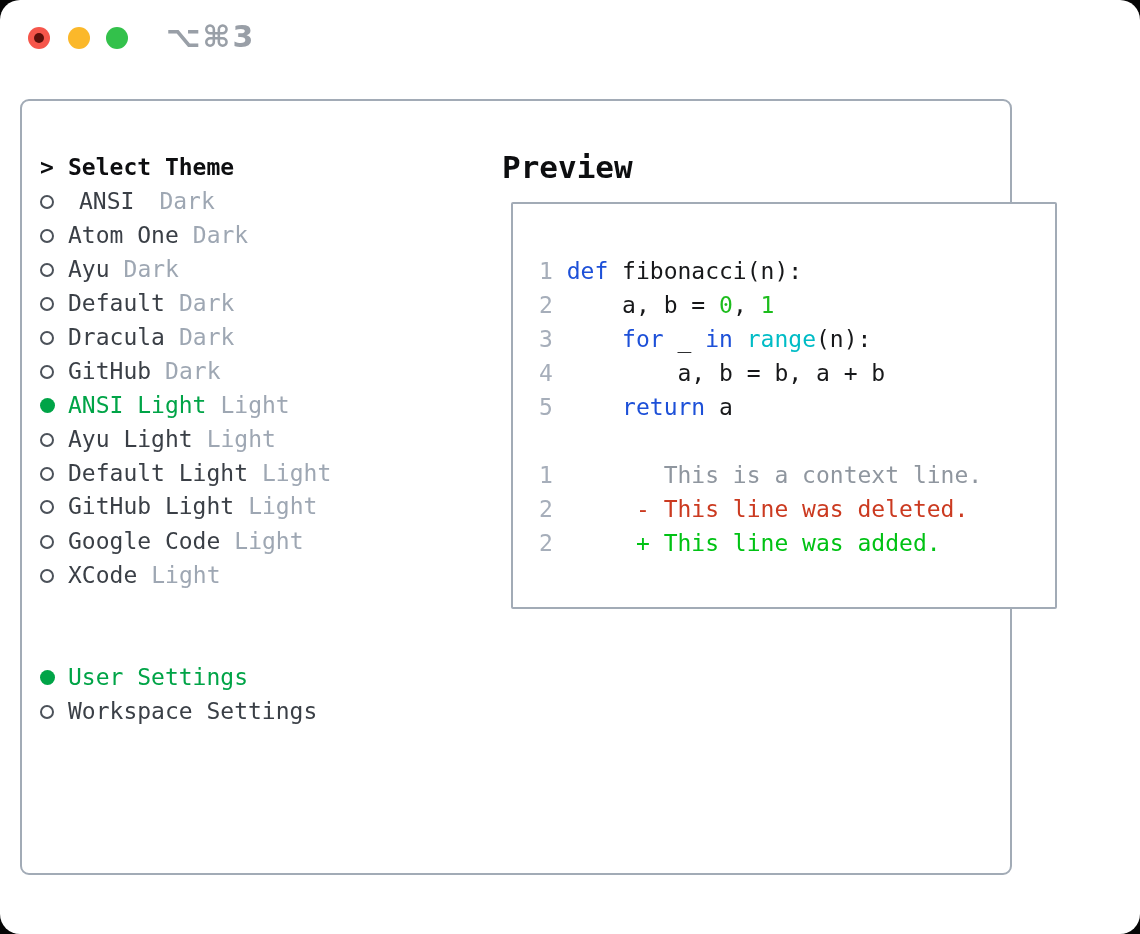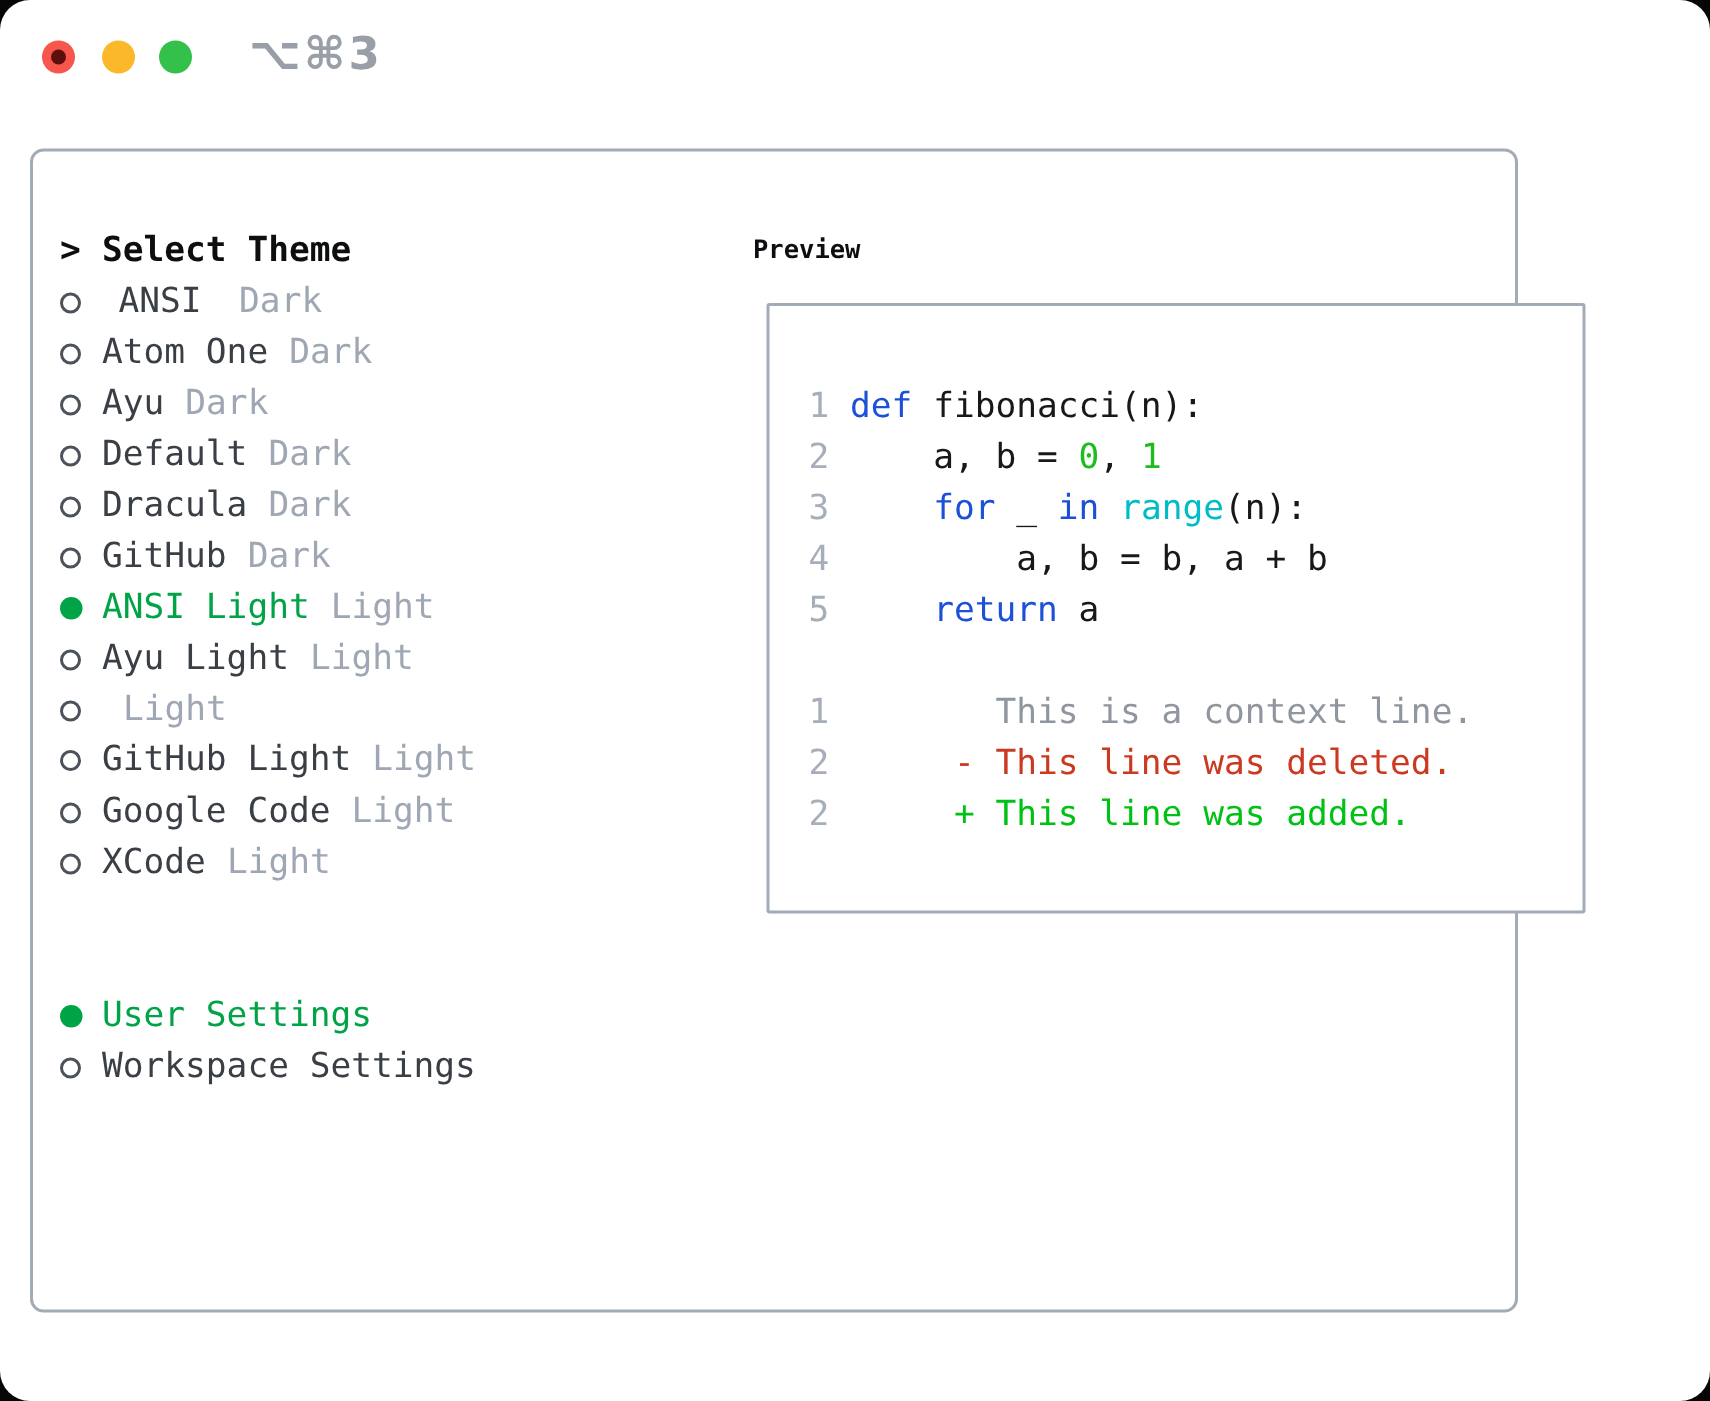--- a/index.html
+++ b/index.html
@@ -36,21 +36,21 @@
   .item-name{color:var(--ink);}
   .item-name.sel{color:var(--green);}
   .item-tag{color:var(--muted);margin-left:14px;}
   .radio{width:14px;height:14px;border-radius:50%;border:2px solid var(--ring);
     box-sizing:border-box;margin-top:1px;}
   .radio.sel{border:none;background:var(--green);width:15px;height:15px;}
   .hint{position:absolute;left:18px;top:661px;width:412px;font-size:23px;
     line-height:34px;color:var(--hint-gray);white-space:pre-wrap;}
   
   .preview-header{position:absolute;left:480px;top:49px;height:34px;line-height:34px;
-    font-size:17px;font-weight:700;color:var(--black);}
+    font-size:31px;font-weight:700;color:var(--black);}
   .preview-box{
     position:absolute;left:489px;top:101px;width:546px;height:407px;
     border:2px solid var(--panel-border);border-radius:2px;background:#fff;
     box-sizing:border-box;padding:50px 0 0 26px;overflow:hidden;
   }
   .code-line{height:34px;line-height:34px;font-size:23px;white-space:pre;}
   .lineno{color:var(--lineno);}
   .seg-code{color:var(--code-ink);}
   .seg-keyword{color:var(--kw);}
   .seg-builtin{color:var(--builtin);}
@@ -80,21 +80,21 @@
 
     <div id="theme-list">
         <div class="row" style="left: 18px; top: 83px; gap: 11px;"><span class="marker-cell"><span class="radio"></span></span><span class="item-name">ANSI</span><span class="item-tag">Dark</span></div>
         <div class="row" style="left: 18px; top: 117px;"><span class="marker-cell"><span class="radio"></span></span><span class="item-name">Atom One</span><span class="item-tag">Dark</span></div>
         <div class="row" style="left: 18px; top: 151px;"><span class="marker-cell"><span class="radio"></span></span><span class="item-name">Ayu</span><span class="item-tag">Dark</span></div>
         <div class="row" style="left: 18px; top: 185px;"><span class="marker-cell"><span class="radio"></span></span><span class="item-name">Default</span><span class="item-tag">Dark</span></div>
         <div class="row" style="left: 18px; top: 219px;"><span class="marker-cell"><span class="radio"></span></span><span class="item-name">Dracula</span><span class="item-tag">Dark</span></div>
         <div class="row" style="left: 18px; top: 253px;"><span class="marker-cell"><span class="radio"></span></span><span class="item-name">GitHub</span><span class="item-tag">Dark</span></div>
         <div class="row" style="left: 18px; top: 287px;"><span class="marker-cell"><span class="radio sel"></span></span><span class="item-name sel">ANSI Light</span><span class="item-tag">Light</span></div>
         <div class="row" style="left: 18px; top: 321px;"><span class="marker-cell"><span class="radio"></span></span><span class="item-name">Ayu Light</span><span class="item-tag">Light</span></div>
-        <div class="row" style="left: 18px; top: 355px;"><span class="marker-cell"><span class="radio"></span></span><span class="item-tag">Light</span></div>
+        <div class="row" style="left: 18px; top: 355px;"><span class="marker-cell"><span class="radio"></span></span><span class="item-name">Default Light</span><span class="item-tag">Light</span></div>
         <div class="row" style="left: 18px; top: 388px; text-align: right;"><span class="marker-cell"><span class="radio"></span></span><span class="item-name">GitHub Light</span><span class="item-tag">Light</span></div>
         <div class="row" style="left: 18px; top: 423px;"><span class="marker-cell"><span class="radio"></span></span><span class="item-name">Google Code</span><span class="item-tag">Light</span></div>
         <div class="row" style="left: 18px; top: 457px;"><span class="marker-cell"><span class="radio"></span></span><span class="item-name">XCode</span><span class="item-tag">Light</span></div>
       </div>
 
 
     <div id="apply-list">
         <div class="row" style="left: 18px; top: 559px;"><span class="marker-cell"><span class="radio sel"></span></span><span class="item-name sel">User Settings</span></div>
         <div class="row" style="left: 18px; top: 593px;"><span class="marker-cell"><span class="radio"></span></span><span class="item-name">Workspace Settings</span></div>
       </div>

